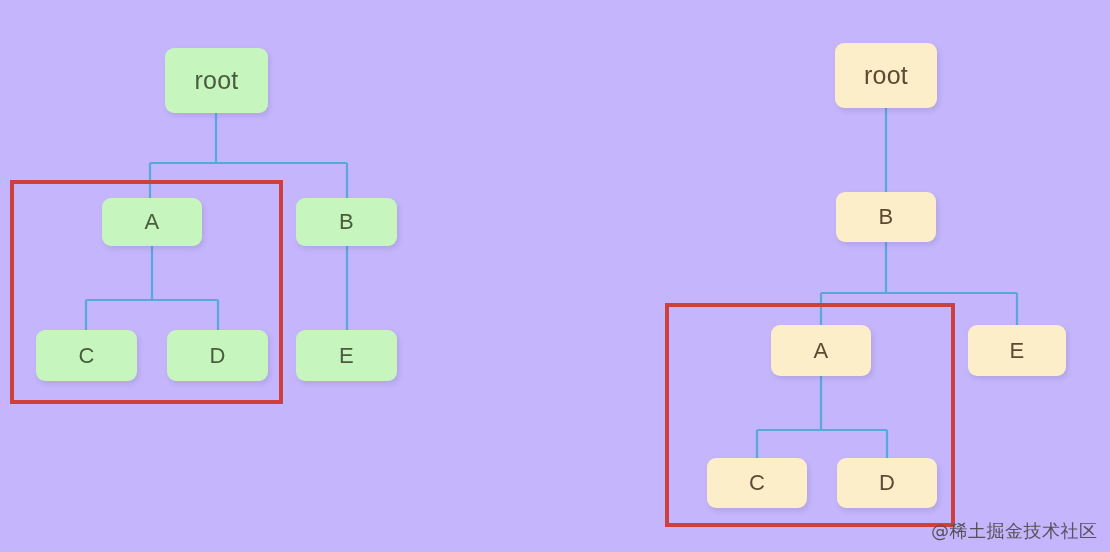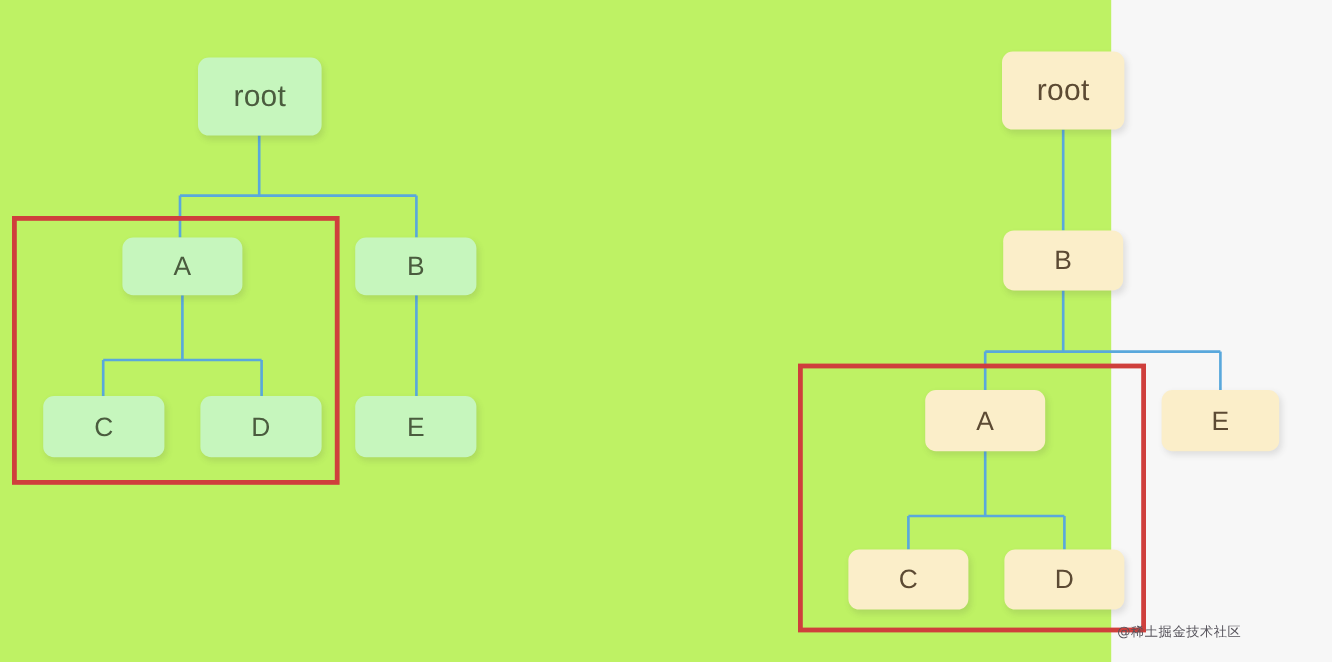--- a/index.html
+++ b/index.html
@@ -8,23 +8,23 @@
   }
   body {
     width: 1110px;
     height: 552px;
     background: #f7f7f7;
     font-family: "Liberation Sans", sans-serif;
     overflow: hidden;
   }
   #stage {
     position: relative;
-    width: 926px;
+    width: 1110px;
     height: 552px;
-    background: #bef264;
+    background: #c4b5fd;
   }
   .svg-layer {
     position: absolute;
     left: 0;
     top: 0;
     width: 1110px;
     height: 552px;
   }
   .node {
     position: absolute;
@@ -57,21 +57,21 @@
   .highlight-box {
     position: absolute;
     box-sizing: border-box;
     border: 4px solid #cf3f3c;
     background: transparent;
     z-index: 2;
   }
   .watermark {
     position: absolute;
     z-index: 6;
-    font-size: 11px;
+    font-size: 18px;
     color: #55525a;
     font-family: "DejaVu Sans", sans-serif;
     white-space: nowrap;
     letter-spacing: 0.5px;
     user-select: none;
   }
 </style>
 </head>
 <body>
 

